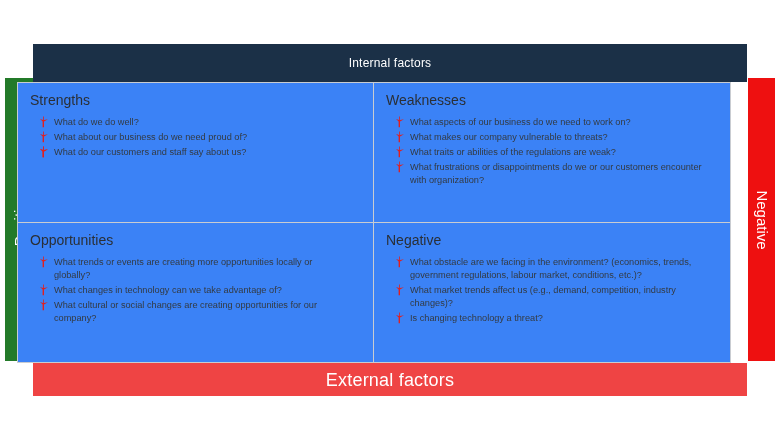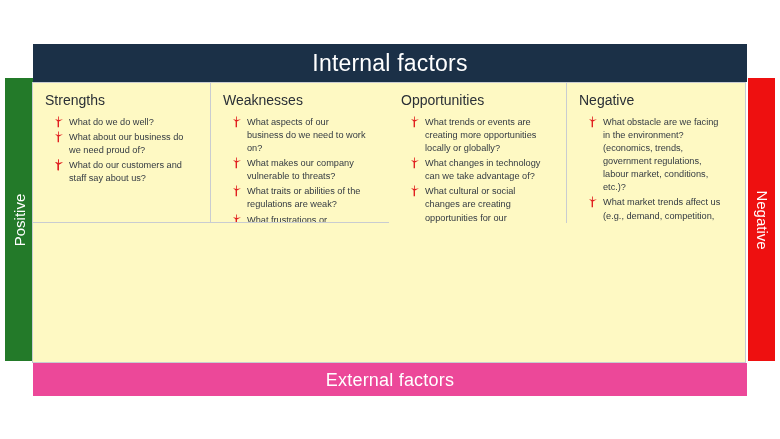--- a/index.html
+++ b/index.html
@@ -29,34 +29,34 @@
     top: 44px;
     width: 714px;
     height: 38px;
     background: #1b3047;
     display: flex;
     align-items: center;
     justify-content: center;
   }
   .axis-bar-top .axis-label {
     color: #ffffff;
-    font-size: 23px;
+    font-size: 12px;
     font-weight: 400;
     letter-spacing: 0.2px;
     line-height: 1;
   }
 
   
   .axis-bar-bottom {
     position: absolute;
     left: 33px;
     top: 363px;
     width: 714px;
     height: 33px;
-    background: #ec4899;
+    background: #ef4444;
     display: flex;
     align-items: center;
     justify-content: center;
   }
   .axis-bar-bottom .axis-label {
     color: #ffffff;
     font-size: 18px;
     font-weight: 400;
     letter-spacing: 0.2px;
     line-height: 1;
@@ -100,29 +100,29 @@
     white-space: nowrap;
     color: #ffffff;
     font-size: 15px;
     font-weight: 400;
     line-height: 1;
   }
 
   
   .matrix {
     position: absolute;
-    left: 32px;
+    left: 17px;
     top: 82px;
     width: 714px;
     height: 281px;
-    background: #fef9c3;
+    background: #3b82f6;
     border: 1px solid #c9ccd1;
     box-sizing: border-box;
     display: grid;
-    grid-template-columns: 1fr 1fr 1fr 1fr;
+    grid-template-columns: 1fr 1fr;
     grid-template-rows: 1fr 1fr;
   }
 
   .quadrant {
     position: relative;
     box-sizing: border-box;
     padding: 8px 14px 6px 10px;
     overflow: hidden;
   }
   .quadrant.col-left  { border-right: 1px solid #c9ccd1; }

